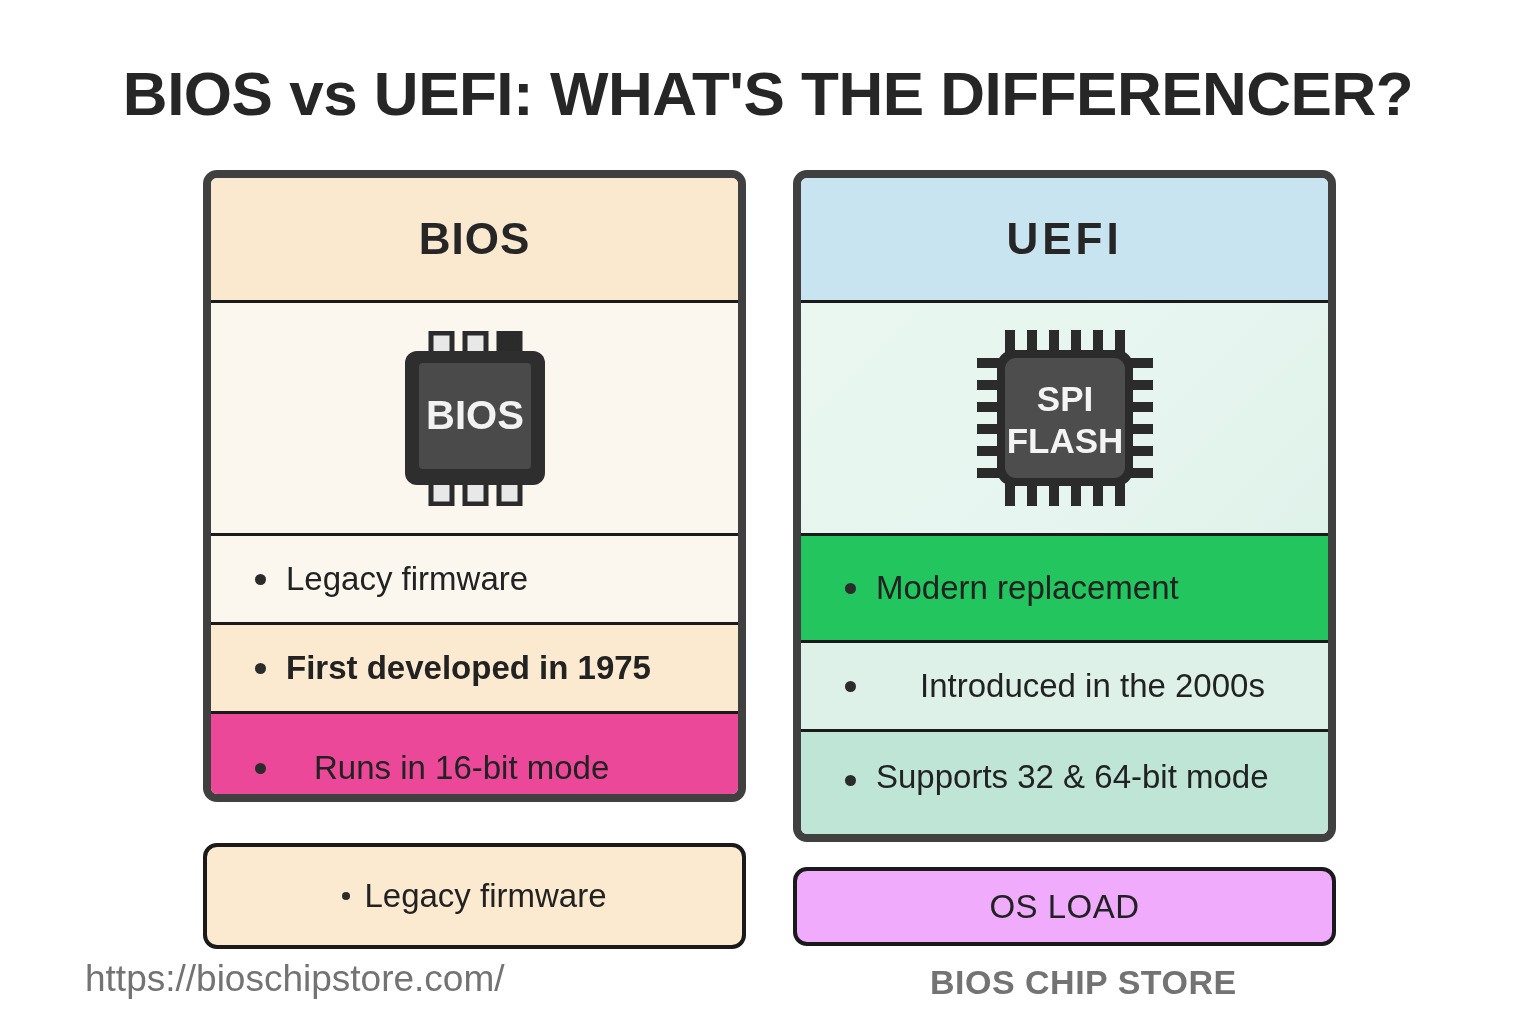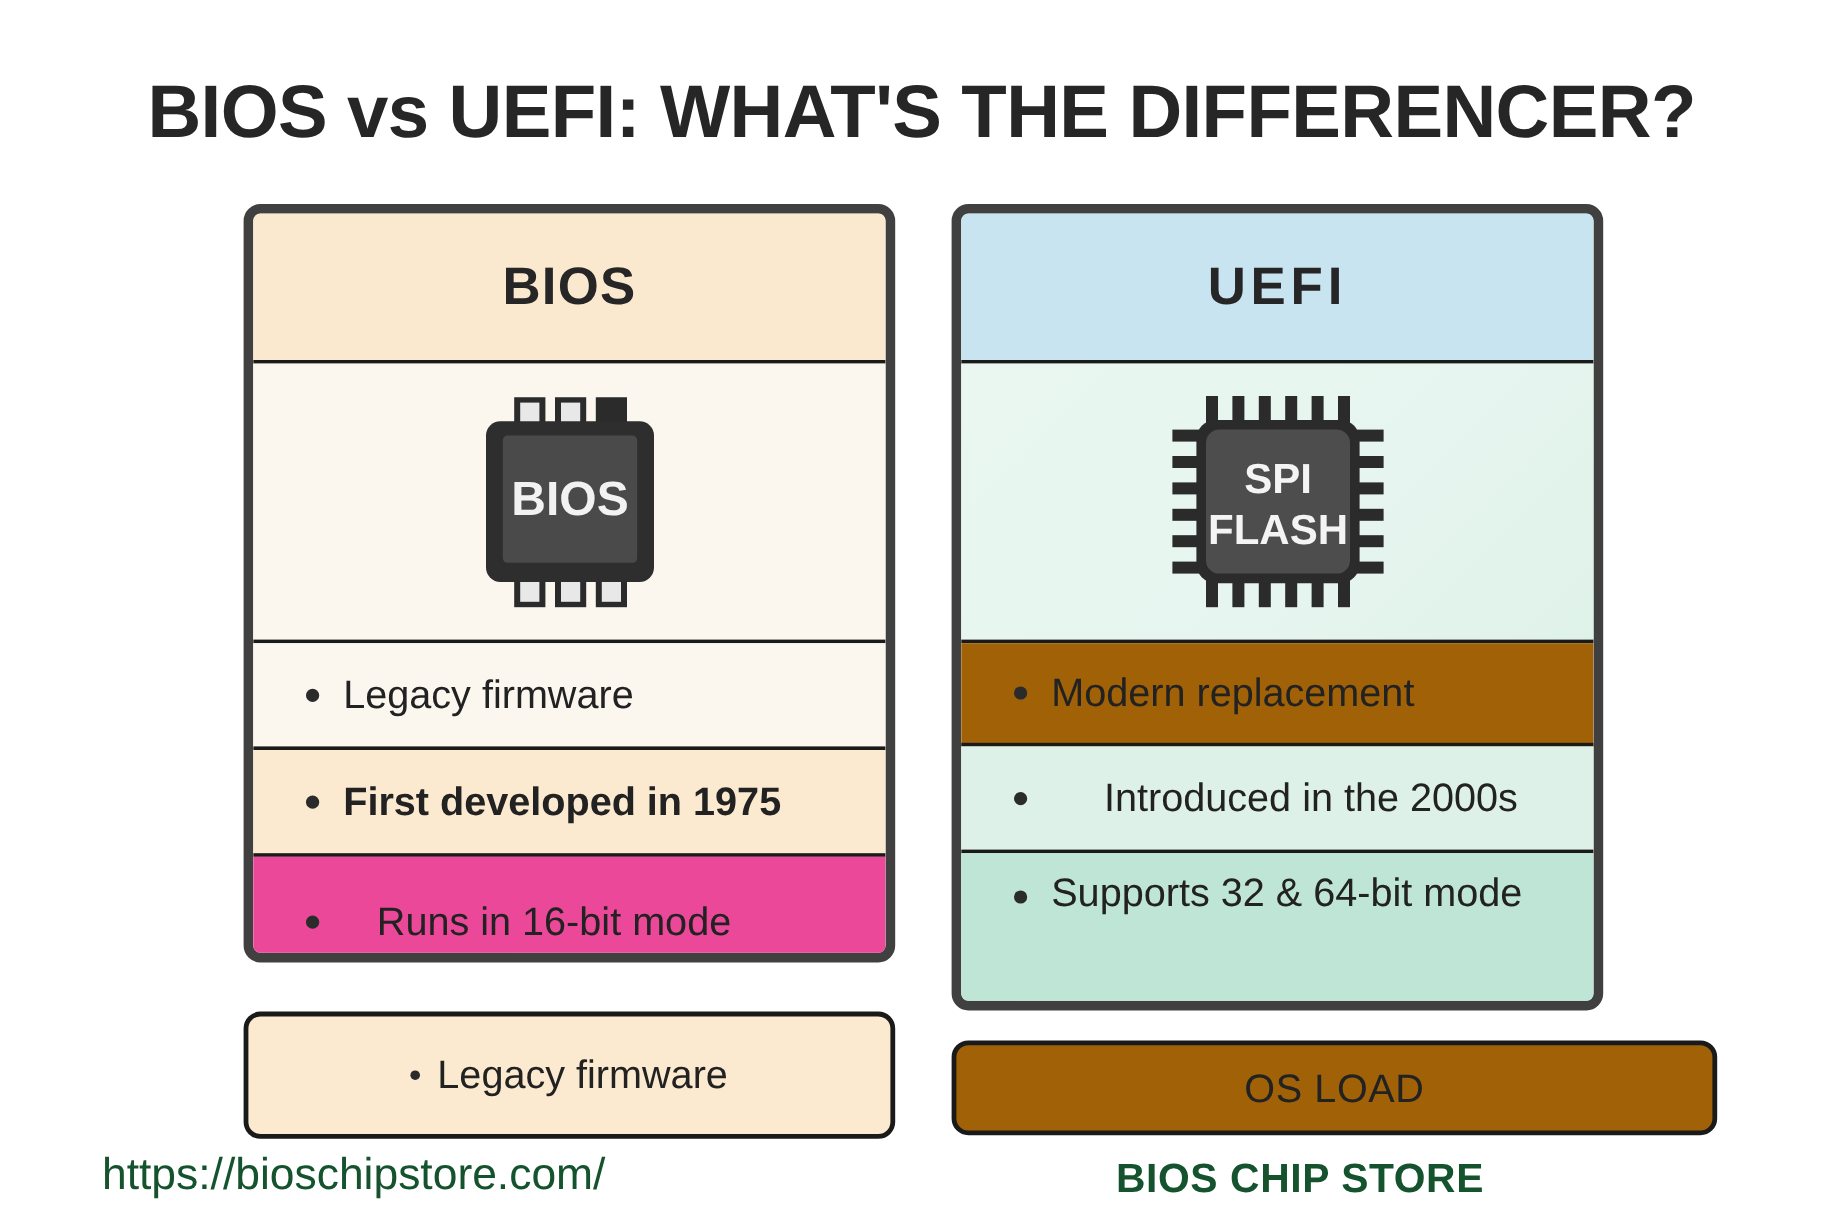--- a/index.html
+++ b/index.html
@@ -106,23 +106,23 @@
     color: #222222;
     line-height: 1.18;
   }
 
   
   #bios-row-0 { background: #fbf7ef; height: 89px; }
   #bios-row-1 { background: #fbeacf; height: 89px; font-weight: bold; }
   #bios-row-2 { background: #ec4899; height: 108px; gap: 28px; }
 
   
-  #uefi-row-0 { background: #a16207; height: 86px; }
+  #uefi-row-0 { background: #22c55e; height: 107px; }
   #uefi-row-1 { background: #ddf1e8; height: 89px; gap: 44px; }
-  #uefi-row-2 { background: #bfe5d7; height: 152px; align-items: flex-start; padding-top: 14px; }
+  #uefi-row-2 { background: #bfe5d7; height: 152px; align-items: flex-start; padding-top: 26px; }
   #uefi-row-2 .bullet-dot { margin-top: 17px; }
 
   
   .chip-svg { display: block; }
 
   
   .bottom-box {
     position: absolute;
     border: 4px solid #1a1a1a;
     border-radius: 14px;
@@ -134,23 +134,23 @@
   #bottom-box-bios {
     left: 203px;
     top: 843px;
     width: 543px;
     height: 106px;
     background: #fbeacf;
   }
   #bottom-box-uefi {
     left: 793px;
     top: 867px;
-    width: 638px;
+    width: 543px;
     height: 79px;
-    background: #a16207;
+    background: #f0abfc;
   }
   .bottom-box-inner {
     display: flex;
     align-items: center;
     justify-content: center;
   }
   .small-dot {
     width: 8px;
     height: 8px;
     border-radius: 50%;
@@ -164,21 +164,21 @@
   }
   #bottom-box-uefi-label {
     font-size: 33px;
     color: #222222;
     letter-spacing: 0.5px;
   }
 
   
   .footer-text {
     position: absolute;
-    color: #14532d;
+    color: #737373;
     white-space: nowrap;
   }
   #footer-url {
     left: 85px;
     top: 958px;
     font-size: 37px;
   }
   #footer-brand {
     left: 930px;
     top: 963px;

